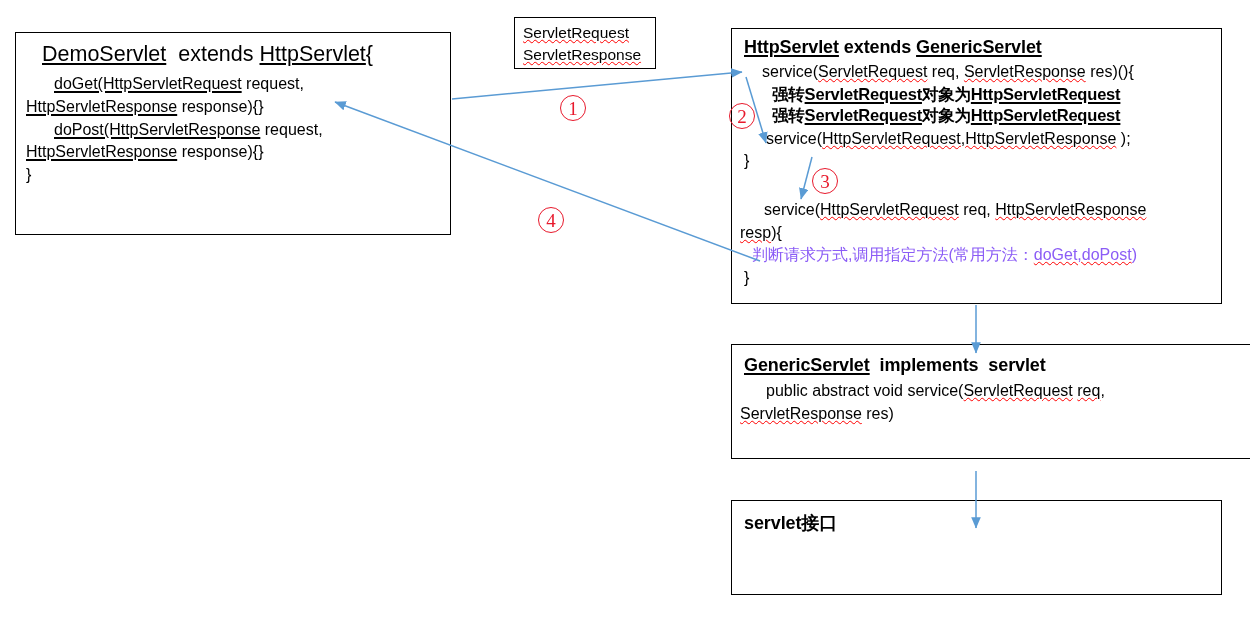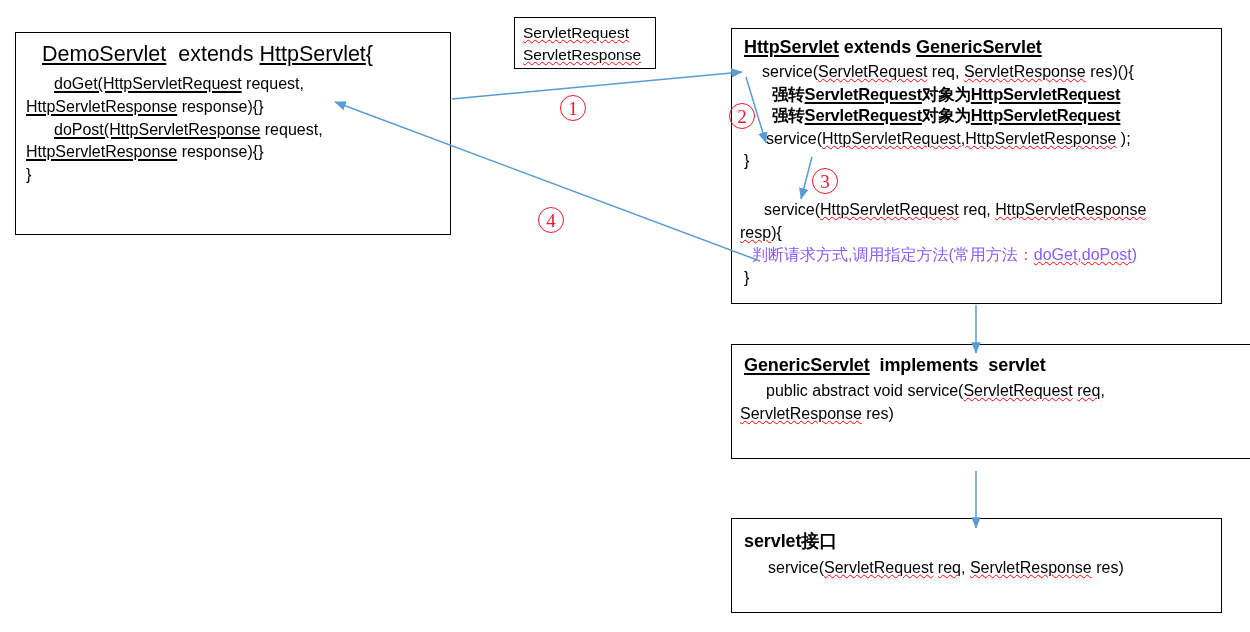--- a/index.html
+++ b/index.html
@@ -117,26 +117,23 @@
       </div>
       <div class="ln" style="margin-left:26px;">
         public abstract void service(<span class="sq">ServletRequest</span> <span class="sq">req</span>,
       </div>
       <div class="ln">
         <span class="sq">ServletResponse</span> res)
       </div>
     </div>
   </div>
 
-  <div class="box" style="left:731px;top:518px;width:491px;height:95px;">
+  <div class="box" style="left:731px;top:500px;width:491px;height:95px;">
     <div class="box-inner" style="padding:10px 6px 4px 8px;">
       <div class="ttl" style="margin:2px 0 4px 4px;">servlet接口</div>
-      <div class="ln" style="margin-left:28px;">
-        service(<span class="sq">ServletRequest</span> <span class="sq">req</span>, <span class="sq">ServletResponse</span> res)
-      </div>
     </div>
   </div>
 
   <svg class="arrows" viewBox="0 0 1250 632">
     <defs>
       <marker id="ah" markerWidth="9" markerHeight="9" refX="7.2" refY="3.2" orient="auto" markerUnits="strokeWidth">
         <path d="M0,0 L7.6,3.2 L0,6.4 z" fill="#5a9bd4"></path>
       </marker>
     </defs>
 

